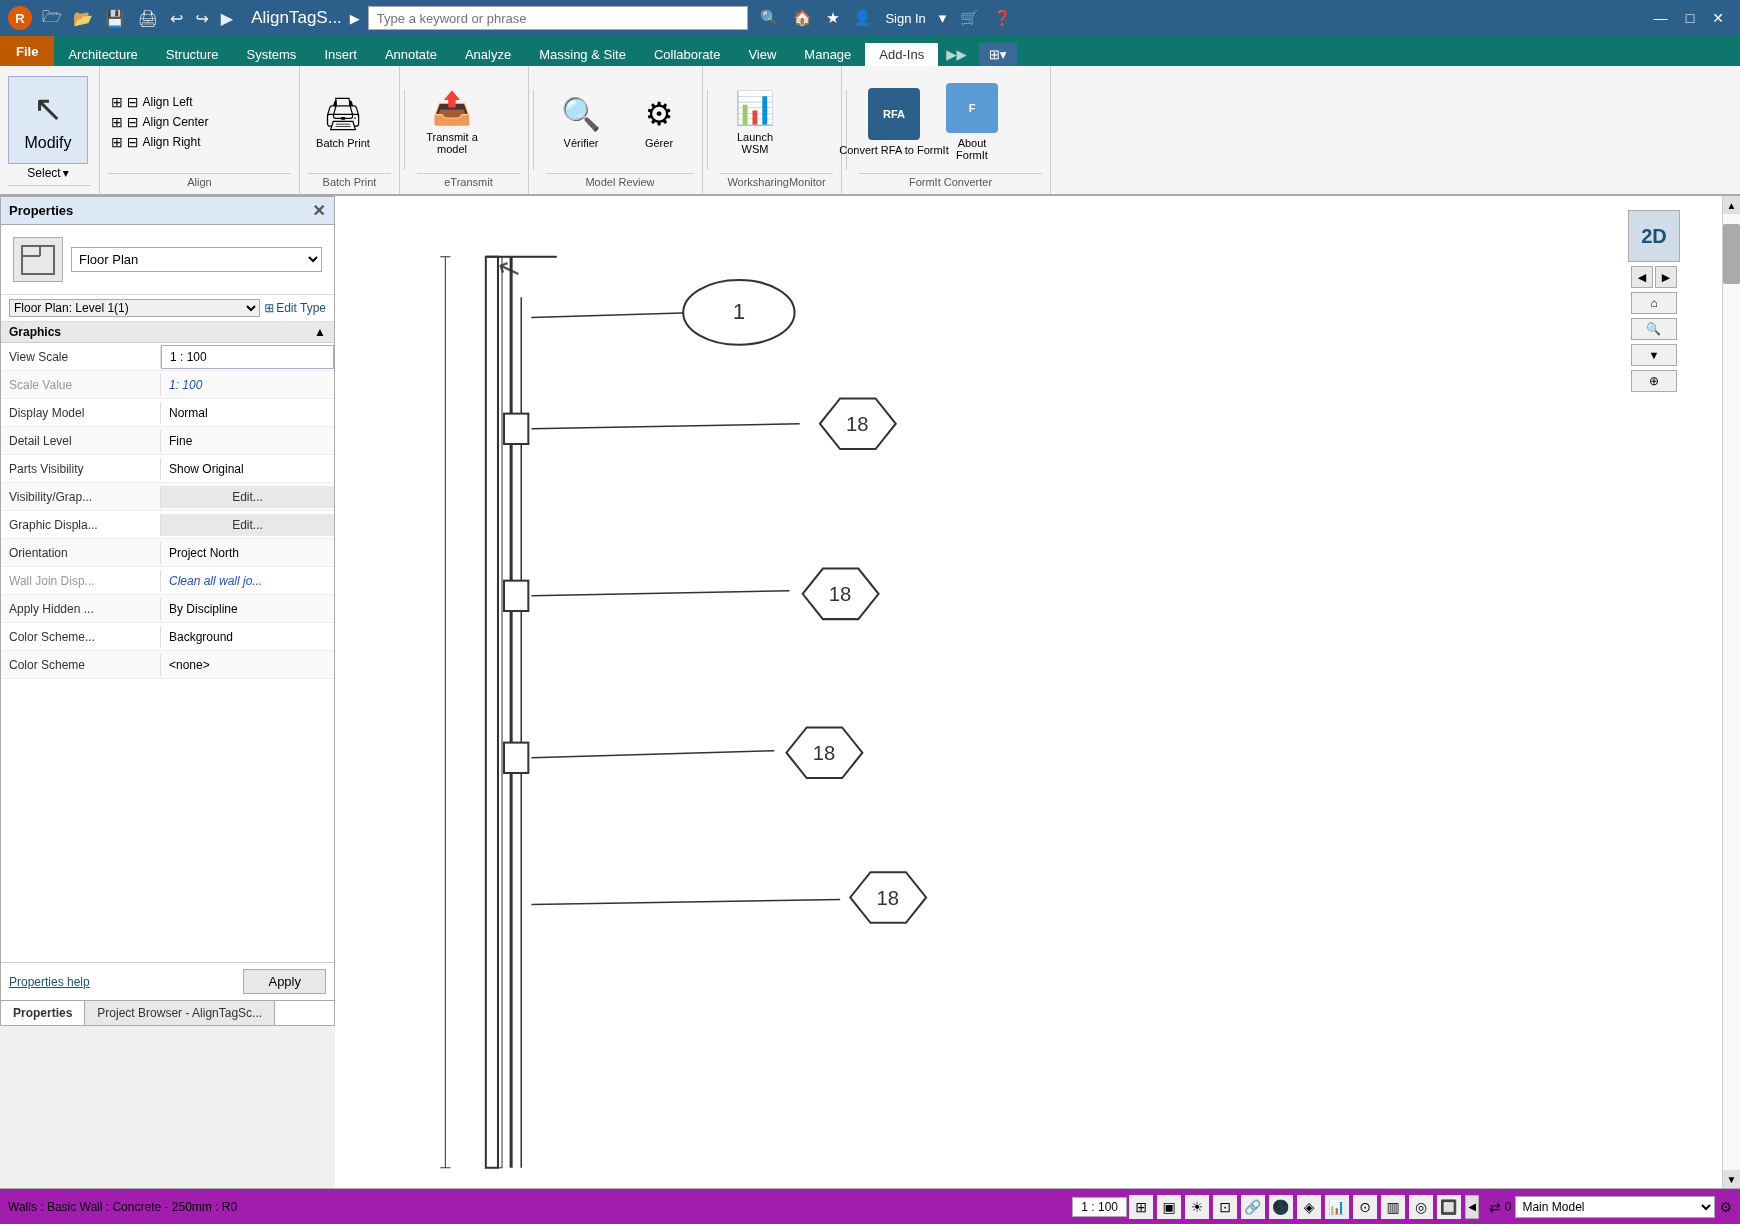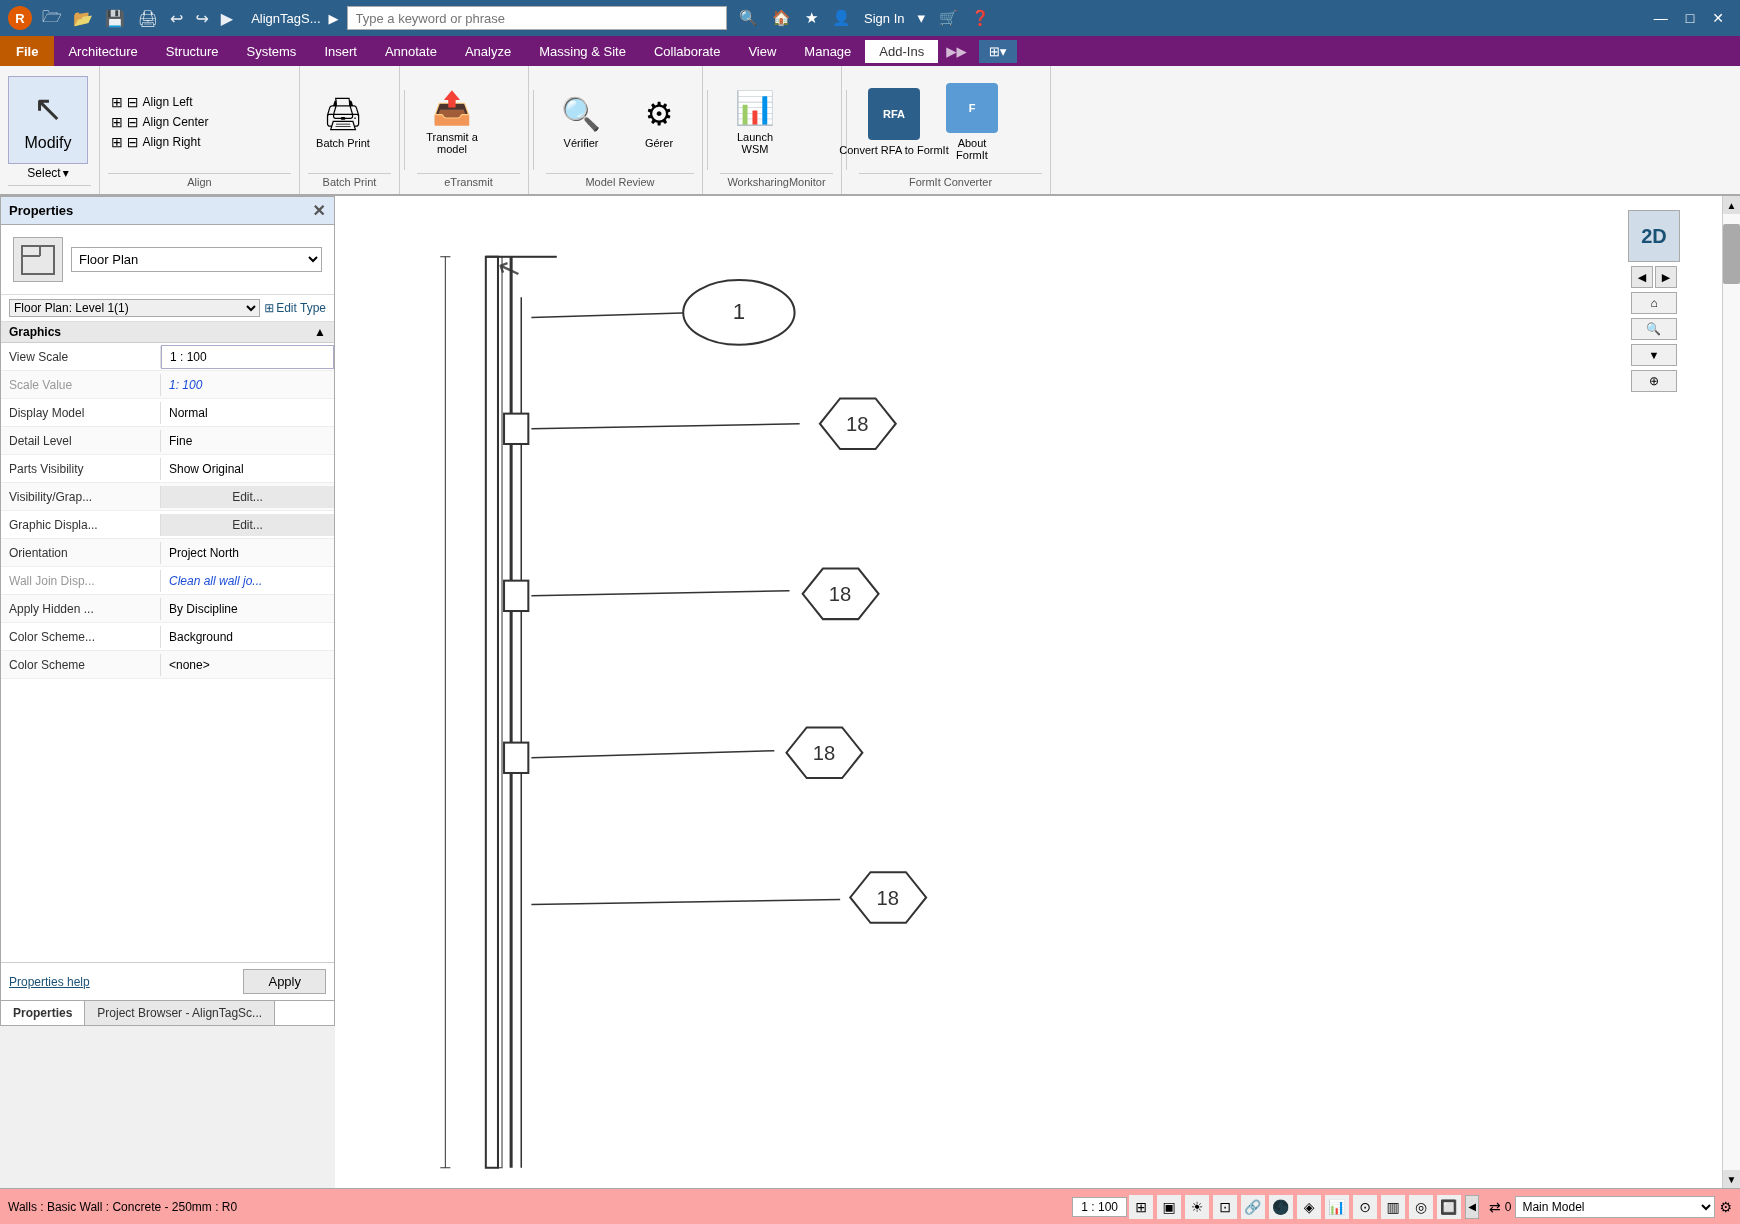--- a/index.html
+++ b/index.html
@@ -12,21 +12,21 @@
     #title-bar .quick-access button { background: none; border: none; color: white; font-size: 16px; cursor: pointer; padding: 2px 4px; opacity: 0.9; }
     #title-bar .title-section { flex: 1; display: flex; align-items: center; gap: 8px; margin-left: 8px; }
     #title-bar .search-bar { width: 380px; height: 24px; background: white; border: 1px solid #aaa; display: flex; align-items: center; padding: 0 8px; }
     #title-bar .search-bar input { border: none; outline: none; width: 100%; font-size: 13px; color: #888; }
     #title-bar .window-controls { display: flex; gap: 2px; margin-left: auto; }
     #title-bar .window-controls button { background: none; border: none; color: white; font-size: 14px; cursor: pointer; padding: 2px 8px; }
     #title-bar .nav-icons { display: flex; gap: 4px; align-items: center; }
     #title-bar .nav-icons button { background: none; border: none; color: white; font-size: 15px; cursor: pointer; padding: 2px 5px; }
 
     
-    #menu-bar { height: 30px; background: #701a75; display: flex; align-items: center; }
+    #menu-bar { height: 30px; background: #0f766e; display: flex; align-items: flex-end; }
     #menu-bar .file-tab { background: #c05a00; color: white; padding: 4px 16px; font-size: 13px; font-weight: bold; cursor: pointer; height: 100%; display: flex; align-items: center; }
     #menu-bar .menu-items { display: flex; }
     #menu-bar .menu-item { color: white; padding: 4px 14px; cursor: pointer; font-size: 13px; height: 100%; display: flex; align-items: center; }
     #menu-bar .menu-item.active { background: white; color: #333; }
 
     
     #ribbon { height: 130px; background: #f5f5f5; border-bottom: 2px solid #aaa; display: flex; flex-direction: column; }
     #ribbon-content { display: flex; flex: 1; }
     .ribbon-group { display: flex; flex-direction: column; border-right: 1px solid #ccc; padding: 4px 8px; min-width: 80px; }
     .ribbon-group-label { font-size: 11px; color: #555; text-align: center; padding: 2px 0; border-top: 1px solid #ccc; margin-top: auto; }
@@ -80,21 +80,21 @@
 
     
     .panel-tabs { display: flex; border-top: 1px solid #aaa; }
     .panel-tab { padding: 5px 12px; font-size: 12px; cursor: pointer; border-right: 1px solid #aaa; background: #e8e8e8; color: #333; }
     .panel-tab.active { background: white; font-weight: bold; }
 
     
     #drawing-area { position: absolute; top: 196px; left: 335px; right: 0; bottom: 36px; background: white; overflow: hidden; }
 
     
-    #status-bar { position: absolute; bottom: 0; left: 0; right: 0; height: 36px; background: #fca5a5; border-top: 1px solid #aaa; display: flex; align-items: center; gap: 8px; padding: 0 8px; font-size: 12px; }
+    #status-bar { position: absolute; bottom: 0; left: 0; right: 0; height: 36px; background: #a21caf; border-top: 1px solid #aaa; display: flex; align-items: center; gap: 8px; padding: 0 8px; font-size: 12px; }
     .status-text { flex: 1; }
     .scale-display { background: white; border: 1px solid #aaa; padding: 2px 8px; font-size: 12px; cursor: pointer; }
     .status-icons { display: flex; gap: 4px; align-items: center; }
     .status-icon-btn { width: 24px; height: 24px; display: flex; align-items: center; justify-content: center; cursor: pointer; font-size: 14px; border: 1px solid transparent; }
     .workset-select { width: 200px; border: 1px solid #aaa; padding: 2px; background: white; font-size: 12px; }
 
     
     #floor-plan-svg { width: 100%; height: 100%; }
 
     .separator { width: 1px; height: 80px; background: #ccc; margin: 0 4px; align-self: center; }
@@ -112,21 +112,21 @@
   <div class="quick-access">
     <button>🗁</button>
     <button>📂</button>
     <button>💾</button>
     <button>🖨</button>
     <button>↩</button>
     <button>↪</button>
     <button>▶</button>
   </div>
   <div class="title-section">
-    <span style="color:white;font-size:13px;">AlignTagS...</span>
+    <span style="color:white;font-size:17px;">AlignTagS...</span>
     <span style="color:white;">▶</span>
     <div class="search-bar">
       <input type="text" style="color: rgb(136, 136, 136);" placeholder="Type a keyword or phrase">
     </div>
     <div class="nav-icons">
       <button style="color:white;">🔍</button>
       <button style="color:white;">🏠</button>
       <button style="color:white;">★</button>
       <button style="color:white;">👤</button>
       <span style="color:white;font-size:13px;margin:0 4px;">Sign In</span>

